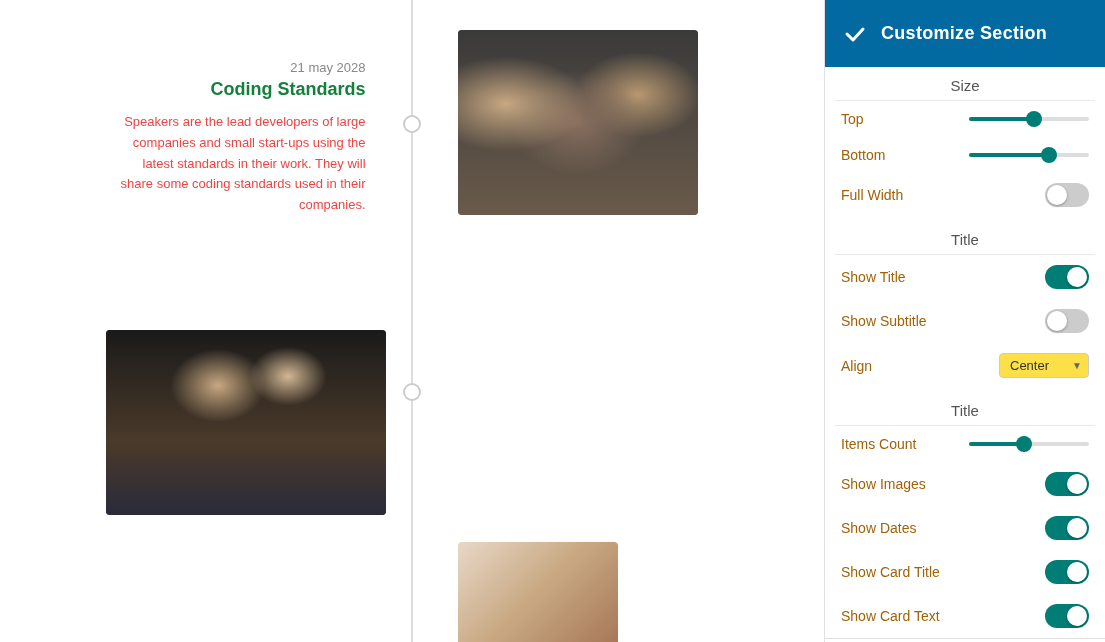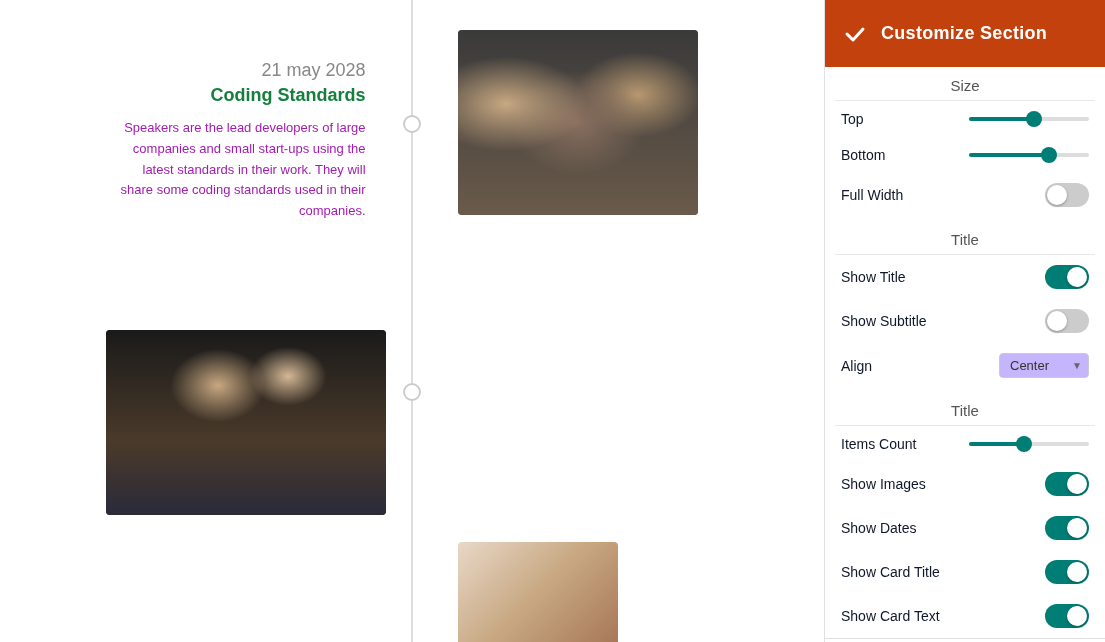--- a/index.html
+++ b/index.html
@@ -60,34 +60,34 @@
     }
 
     
     .item1-left {
       top: 60px;
       width: 280px;
     }
 
     .item-date {
       color: #888;
-      font-size: 18px;
+      font-size: 13px;
       margin-bottom: 4px;
     }
 
     .item-title {
       font-size: 18px;
       font-weight: bold;
       color: #15803d;
       margin-bottom: 12px;
     }
 
     .item-desc {
       font-size: 13px;
-      color: #a21caf;
+      color: #ef4444;
       line-height: 1.6;
     }
 
     
     .item1-right {
       top: 30px;
       width: 240px;
     }
 
     .item2-left {
@@ -145,21 +145,21 @@
       width: 281px;
       background: #fff;
       border-left: 1px solid #e0e0e0;
       display: flex;
       flex-direction: column;
       height: 642px;
       overflow-y: auto;
     }
 
     .sidebar-header {
-      background: #c2410c;
+      background: #0369a1;
       color: #fff;
       display: flex;
       align-items: center;
       padding: 0 16px;
       height: 67px;
       gap: 12px;
       flex-shrink: 0;
     }
 
     .check-icon {
@@ -187,21 +187,21 @@
 
     .sidebar-row {
       display: flex;
       align-items: center;
       justify-content: space-between;
       padding: 10px 16px;
     }
 
     .sidebar-row-label {
       font-size: 14px;
-      color: #0f172a;
+      color: #a16207;
     }
 
     
     .toggle {
       position: relative;
       width: 44px;
       height: 24px;
       flex-shrink: 0;
     }
 
@@ -269,21 +269,21 @@
       transform: translateX(-50%);
     }
 
     
     .select-box {
       border: 1px solid #ccc;
       border-radius: 4px;
       padding: 4px 28px 4px 10px;
       font-size: 13px;
       color: #333;
-      background: #c4b5fd;
+      background: #fde047;
       position: relative;
       display: flex;
       align-items: center;
       min-width: 90px;
     }
 
     .select-arrow {
       position: absolute;
       right: 6px;
       color: #666;

